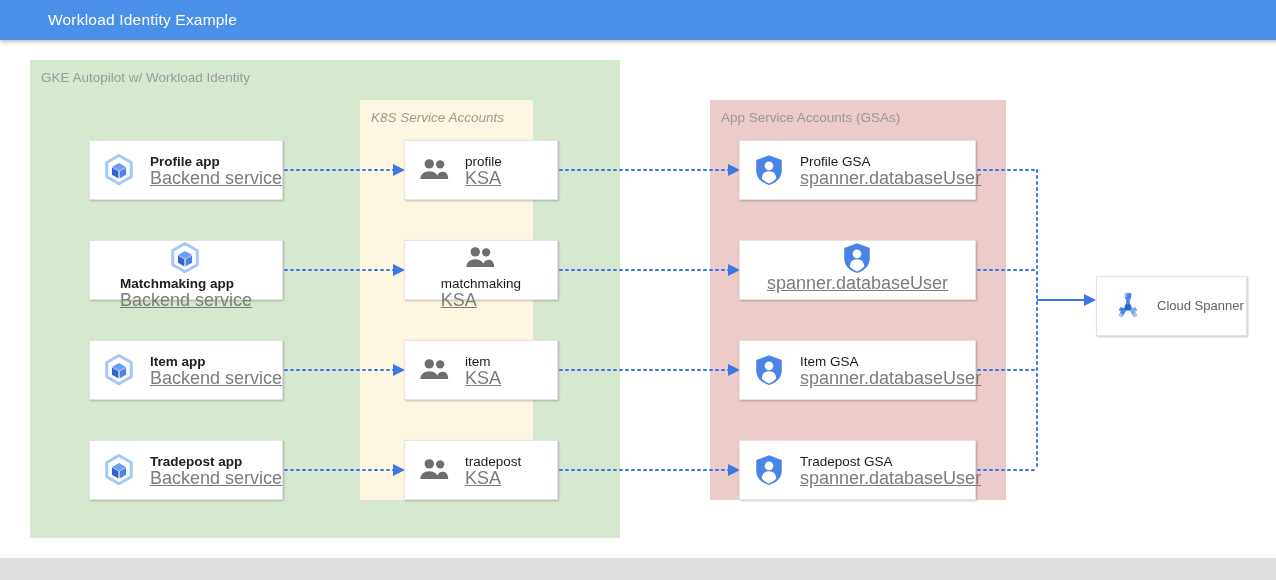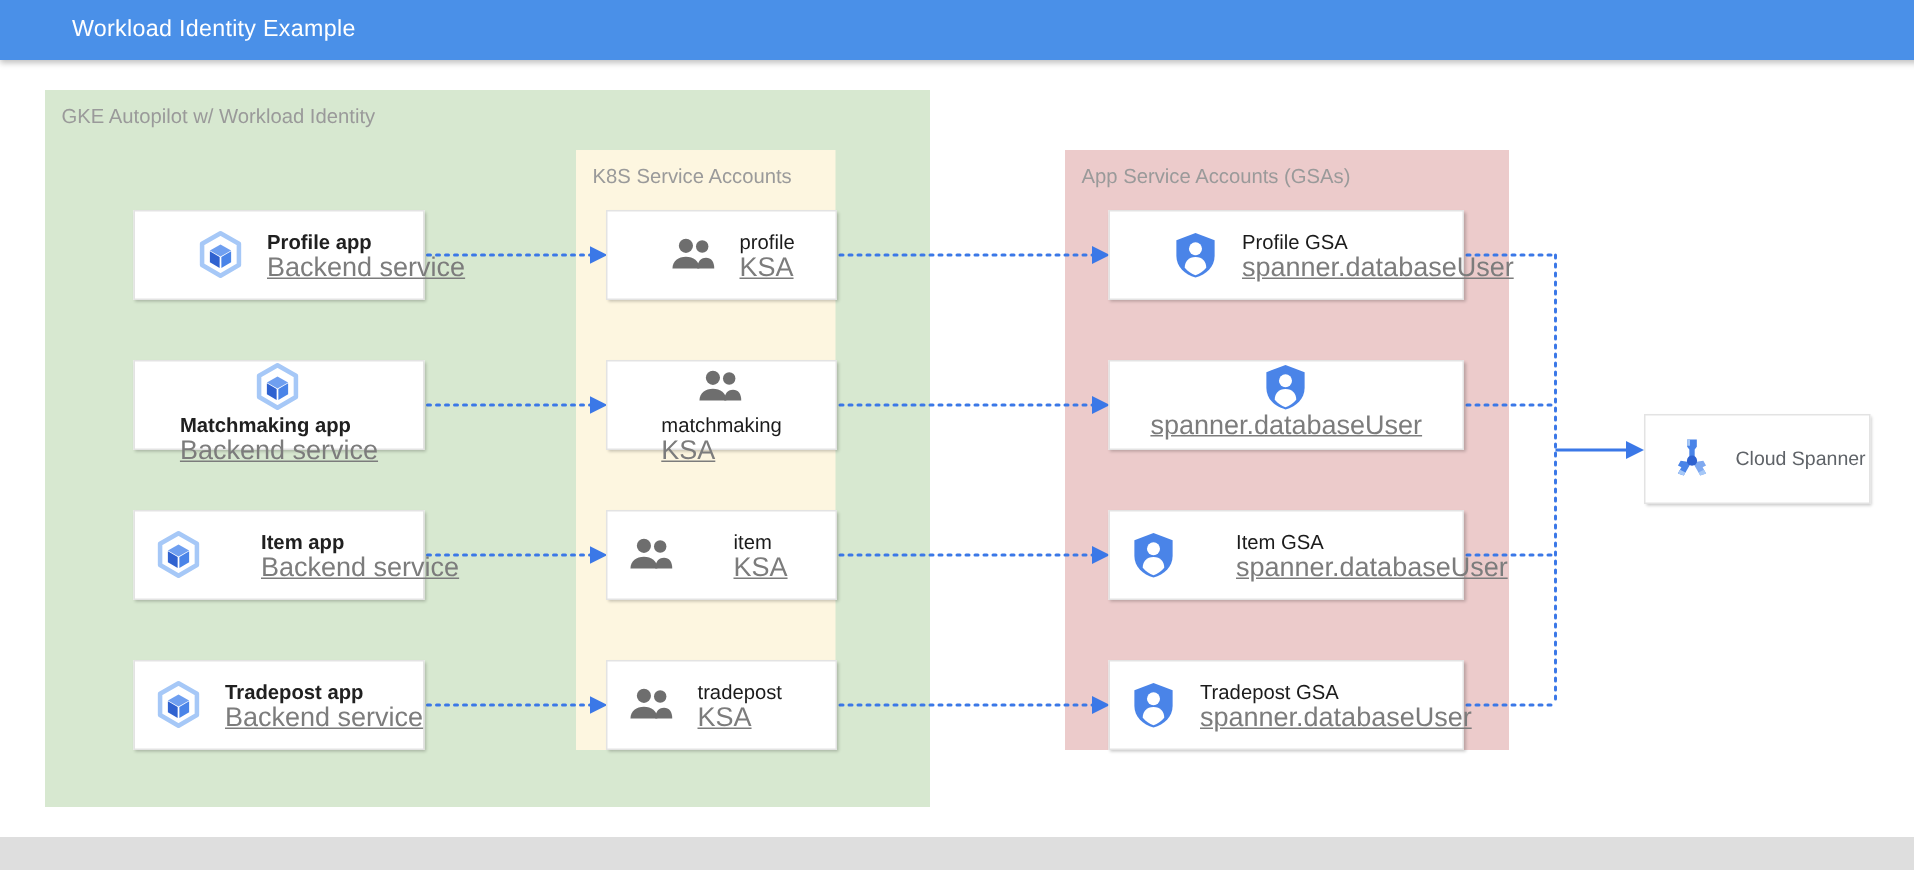--- a/index.html
+++ b/index.html
@@ -67,23 +67,24 @@
     font-size: 13.5px;
     color: #9a9a9a;
     white-space: nowrap;
   }
   #group-gke {
     left: 30px; top: 20px;
     width: 590px; height: 478px;
     background: #d7e8d0;
   }
   #group-ksa {
-    left: 384px; top: 60px;
+    left: 360px; top: 60px;
     width: 173px; height: 400px;
     background: #fdf6e0;
+    font-style: italic;
   }
   #group-gsa {
     left: 710px; top: 60px;
     width: 296px; height: 400px;
     background: #eccbcb;
     text-align: center;
   }
 
   
   .card {
@@ -125,23 +126,23 @@
 
   .card.app-card .card-title { font-weight: bold; color: #202020; }
   .card.ksa-card .card-title { font-weight: normal; }
   .card.gsa-card .card-title { font-weight: normal; }
 
   
   .app-card  { left: 89px;  width: 194px; height: 60px; }
   .ksa-card  { left: 404px; width: 154px; height: 60px; }
   .gsa-card  { left: 739px; width: 237px; height: 60px; }
 
-  .row-1 { top: 100px; padding-left: 28px; }
+  .row-1 { top: 100px; }
   .row-2 { top: 200px; flex-direction: column; }
-  .row-3 { top: 300px; gap: 24px; }
+  .row-3 { top: 300px; }
   .row-4 { top: 400px; }
 
   #card-spanner {
     left: 1096px; top: 236px;
     width: 151px; height: 60px;
   }
   #card-spanner .card-title {
     font-size: 13px;
     color: #5f6368;
     font-weight: normal;

